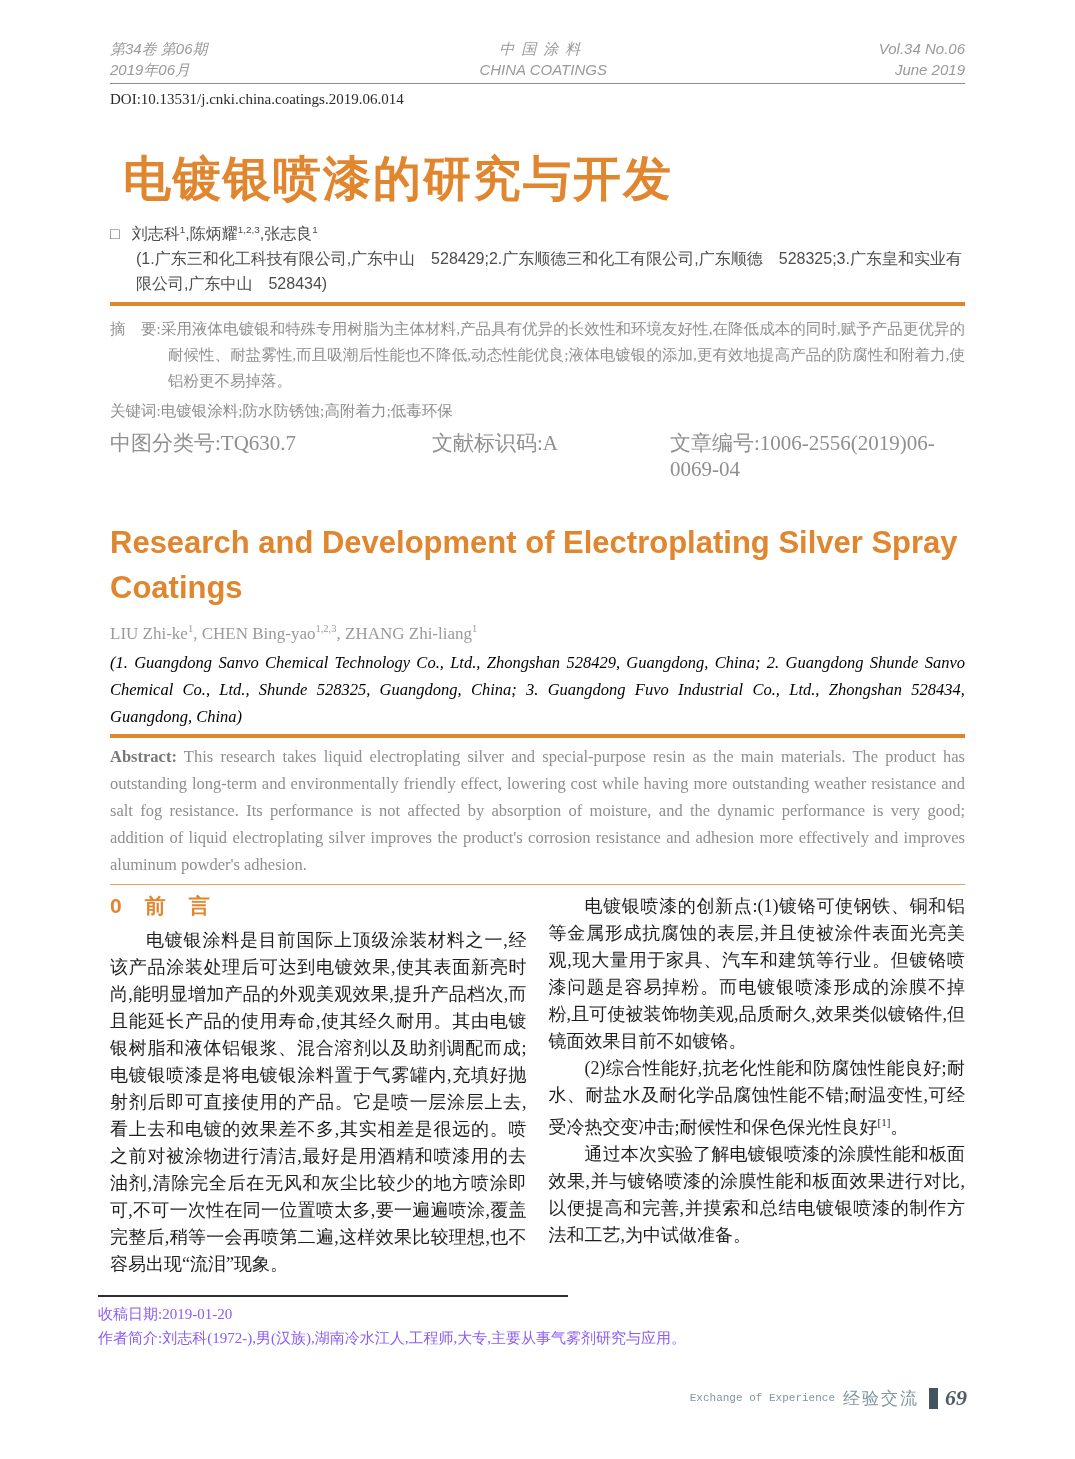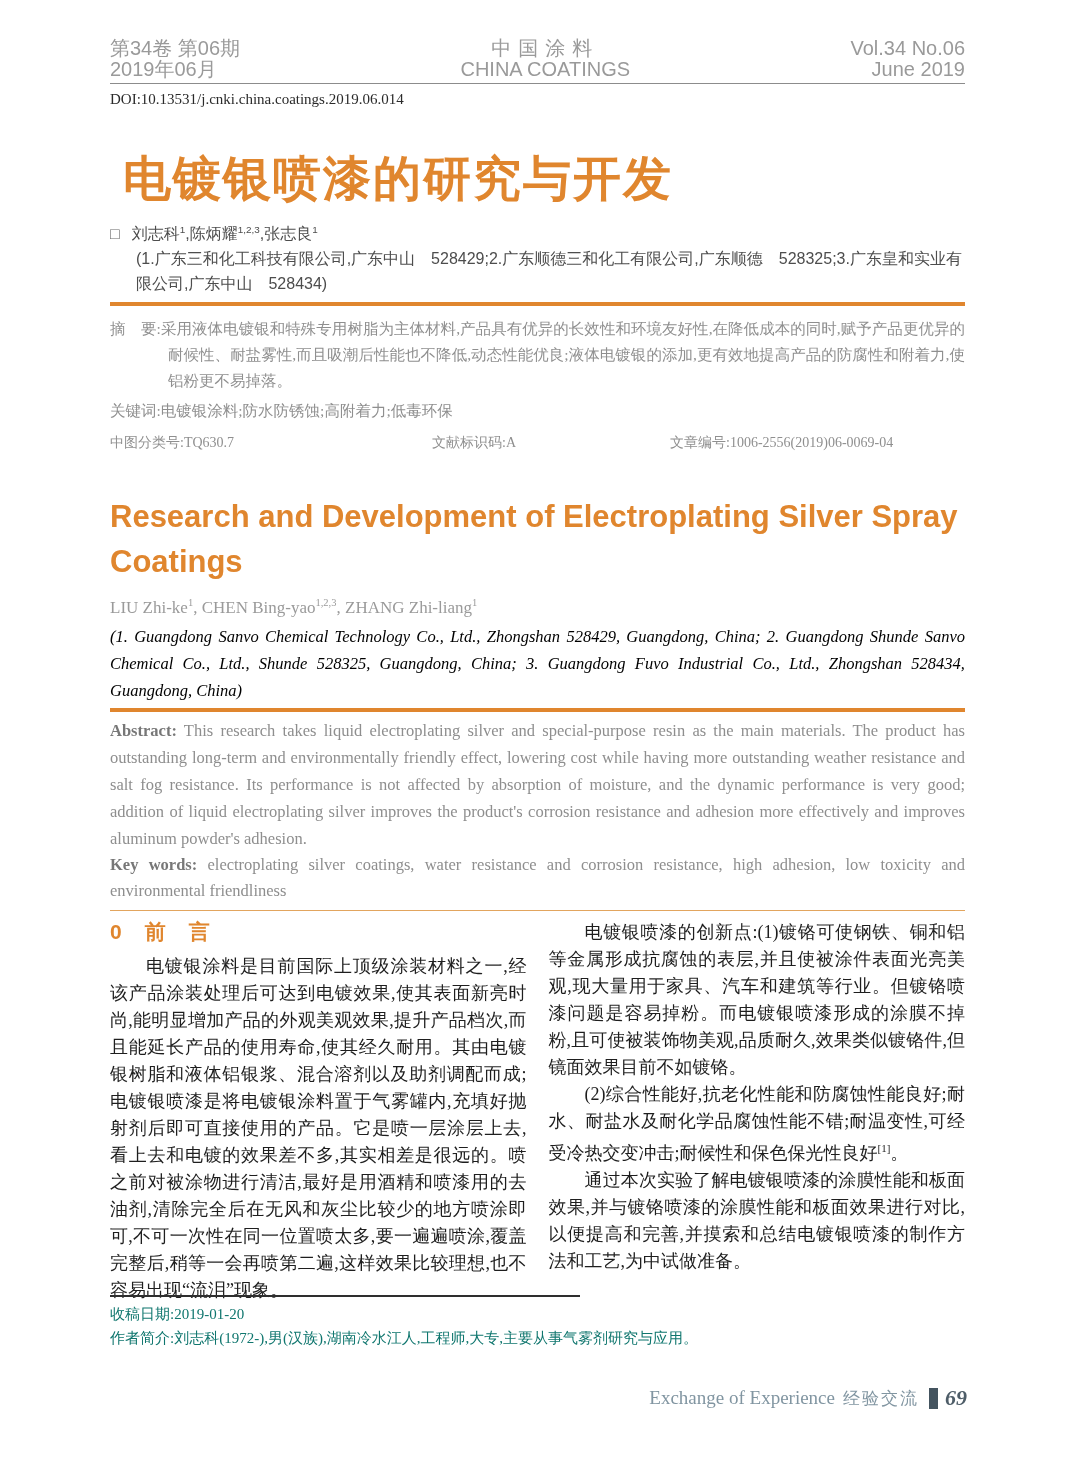--- a/index.html
+++ b/index.html
@@ -10,21 +10,21 @@
     margin:0 auto;
     background:#ffffff;
     overflow:hidden;
     padding:38px 110px 0 110px;
     font-family:"Liberation Serif", serif;
     color:#1e1e1e;
   }
 
   
   .jheader { display:flex; justify-content:space-between; align-items:center;
-    font-family:"Liberation Sans", sans-serif; font-size:20px; line-height:21px; color:#9a9a9a; }
+    font-family:"Liberation Sans", sans-serif; font-size:15px; line-height:21px; color:#9a9a9a;font-style:italic; }
   .jh-left { text-align:left; }
   .jh-center { text-align:center; }
   .jh-center .jname-cn { letter-spacing:7px; }
   .jh-right { text-align:right; }
   .header-rule { height:1px; background:#8c8c8c; margin-top:3px; }
   .doi { margin-top:5px; font-size:15px; line-height:20px; color:#2a2a2a; }
 
   
   .cn-title {
     margin-top:44px;
@@ -38,21 +38,21 @@
   sup { font-size:0.62em; }
   .cn-affil { font-family:"Liberation Sans", sans-serif; font-size:16px; line-height:25px;
     color:#4d4d4d; padding-left:26px; }
   .rule-thick { height:4px; background:#e0862e; border:none; margin-top:6px; }
 
   
   .cn-abstract { margin-top:10px; font-size:15.5px; line-height:26px; color:#8f8f8f;
     padding-left:58px; text-indent:-58px; text-align:justify; }
   .cn-abstract .abs-label { color:#8f8f8f; }
   .cn-keywords { margin-top:4px; font-size:15.5px; line-height:26px; color:#8f8f8f; }
-  .cn-meta { margin-top:6px; display:flex; font-size:14px; line-height:26px; color:#8f8f8f; }
+  .cn-meta { margin-top:6px; display:flex; font-size:21px; line-height:26px; color:#8f8f8f; }
   .cn-meta .m1 { width:322px; }
   .cn-meta .m2 { width:238px; }
   .cn-meta .m3 { flex:1; }
 
   
   .en-title { margin-top:38px; font-family:"Liberation Sans", sans-serif;
     font-weight:bold; font-size:31px; line-height:45px; color:#e0862e; }
   .en-authors { margin-top:7px; font-family:Liberation Serif, serif;
     font-size:17px; line-height:23px; color:#9a9a9a; }
   .en-affil { margin-top:4px; font-style:italic; font-size:16.5px; line-height:27px;
@@ -68,28 +68,28 @@
   .columns { display:flex; gap:22px; margin-top:8px; }
   .col { flex:1; min-width:0; }
   .sec-heading { font-family:"Liberation Sans", sans-serif; font-weight:bold;
     font-size:21px; line-height:26px; color:#e0862e; margin-bottom:8px; letter-spacing:1px; }
   .body-para { font-size:18px; line-height:27px; text-align:justify;
     text-indent:2em; color:#1e1e1e; }
   .body-para + .body-para { margin-top:0; }
   .ref-sup { font-size:11px; vertical-align:super; }
 
   
-  .footnote { position:absolute; left:110px; top:1295px; width:855px;
-    font-size:15px; line-height:24px; color:#0f766e; }
+  .footnote { position:absolute; left:98px; top:1295px; width:855px;
+    font-size:15px; line-height:24px; color:#8b5cf6; }
   .footnote-rule { width:470px; height:2px; background:#2e2e2e; margin-bottom:5px; }
 
   
   .pfooter { position:absolute; right:108px; top:1385px;
     display:flex; align-items:center; color:#8195a1; }
-  .pf-en { font-size:19px; font-family:Liberation Serif, serif; }
+  .pf-en { font-size:11px; font-family:Liberation Mono, monospace; }
   .pf-cn { font-size:17px; margin-left:8px; letter-spacing:2px; }
   .pf-bar { display:inline-block; width:9px; height:21px; background:#44545f; margin:0 7px 0 10px; }
   .pf-num { font-style:italic; font-weight:bold; font-size:22px; color:#4e5d68;
     font-family:"Liberation Serif", serif; }
 </style>
 </head>
 <body>
 
 <div class="page">
 
@@ -135,23 +135,20 @@
 
   <div class="en-authors"><span><span>LIU Zhi-ke</span><sup>1</sup><span>, </span></span><span><span>CHEN Bing-yao</span><sup>1,2,3</sup><span>, </span></span><span><span>ZHANG Zhi-liang</span><sup>1</sup></span></div>
 
   <div class="en-affil">(1. Guangdong Sanvo Chemical Technology Co., Ltd., Zhongshan 528429, Guangdong, China; 2. Guangdong Shunde Sanvo Chemical Co., Ltd., Shunde 528325, Guangdong, China; 3. Guangdong Fuvo Industrial Co., Ltd., Zhongshan 528434, Guangdong, China)</div>
 
   <div class="rule-thick2"></div>
 
   <div class="en-abstract">
     <b>Abstract:</b><span> This research takes liquid electroplating silver and special-purpose resin as the main materials. The product has outstanding long-term and environmentally friendly effect, lowering cost while having more outstanding weather resistance and salt fog resistance. Its performance is not affected by absorption of moisture, and the dynamic performance is very good; addition of liquid electroplating silver improves the product's corrosion resistance and adhesion more effectively and improves aluminum powder's adhesion.</span>
   </div>
-  <div class="en-keywords">
-    <b>Key words:</b><span> electroplating silver coatings, water resistance and corrosion resistance, high adhesion, low toxicity and environmental friendliness</span>
-  </div>
 
   <div class="rule-thin"></div>
 
   <div class="columns">
     <div class="col">
       <h3 class="sec-heading">0　前　言</h3>
       <p class="body-para">电镀银涂料是目前国际上顶级涂装材料之一,经该产品涂装处理后可达到电镀效果,使其表面新亮时尚,能明显增加产品的外观美观效果,提升产品档次,而且能延长产品的使用寿命,使其经久耐用。其由电镀银树脂和液体铝银浆、混合溶剂以及助剂调配而成;电镀银喷漆是将电镀银涂料置于气雾罐内,充填好抛射剂后即可直接使用的产品。它是喷一层涂层上去,看上去和电镀的效果差不多,其实相差是很远的。喷之前对被涂物进行清洁,最好是用酒精和喷漆用的去油剂,清除完全后在无风和灰尘比较少的地方喷涂即可,不可一次性在同一位置喷太多,要一遍遍喷涂,覆盖完整后,稍等一会再喷第二遍,这样效果比较理想,也不容易出现“流泪”现象。</p>
     </div>
     <div class="col">
       <p class="body-para">电镀银喷漆的创新点:(1)镀铬可使钢铁、铜和铝等金属形成抗腐蚀的表层,并且使被涂件表面光亮美观,现大量用于家具、汽车和建筑等行业。但镀铬喷漆问题是容易掉粉。而电镀银喷漆形成的涂膜不掉粉,且可使被装饰物美观,品质耐久,效果类似镀铬件,但镜面效果目前不如镀铬。</p>

